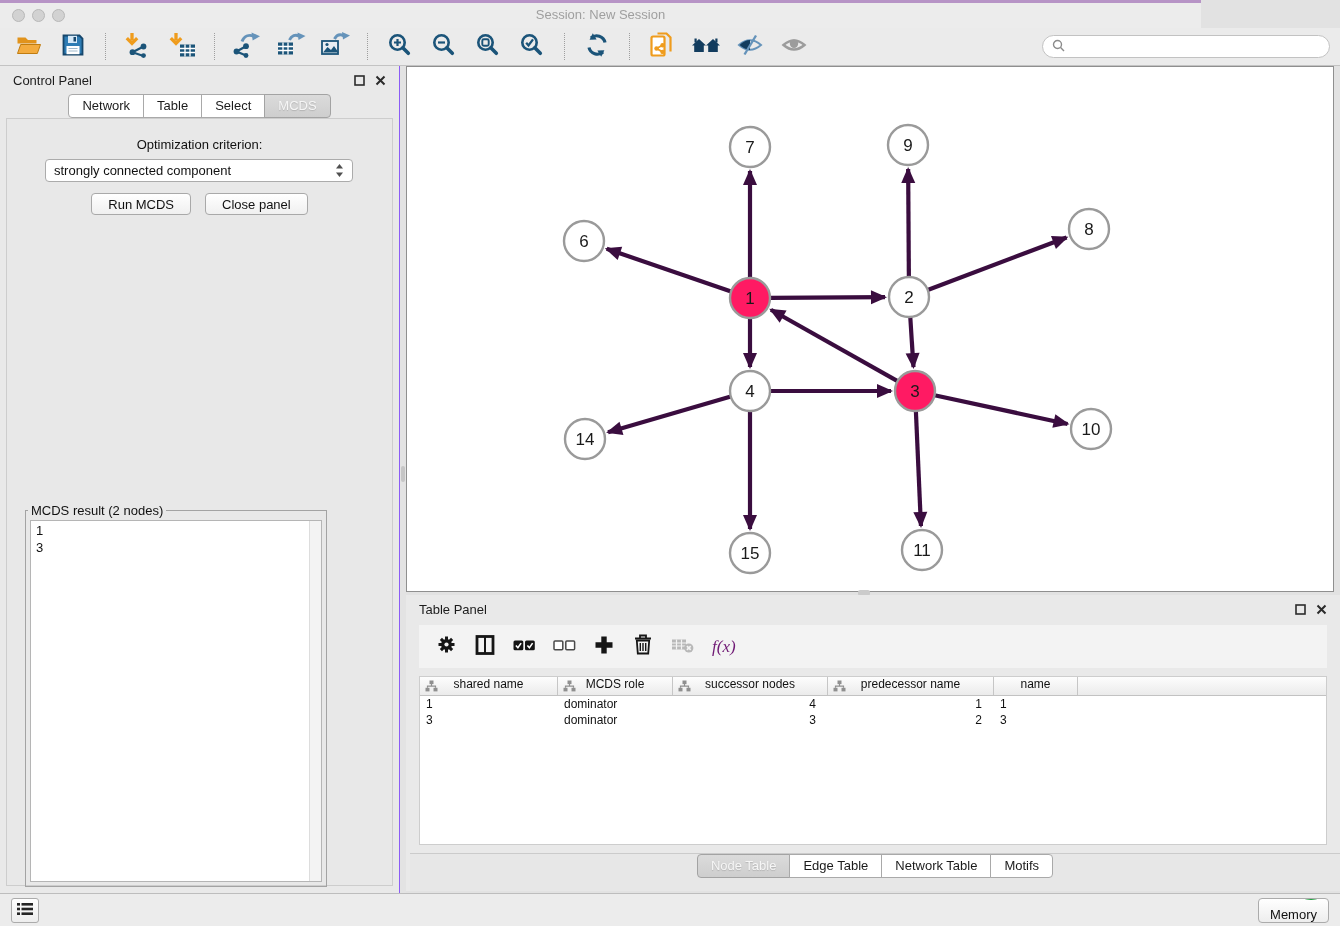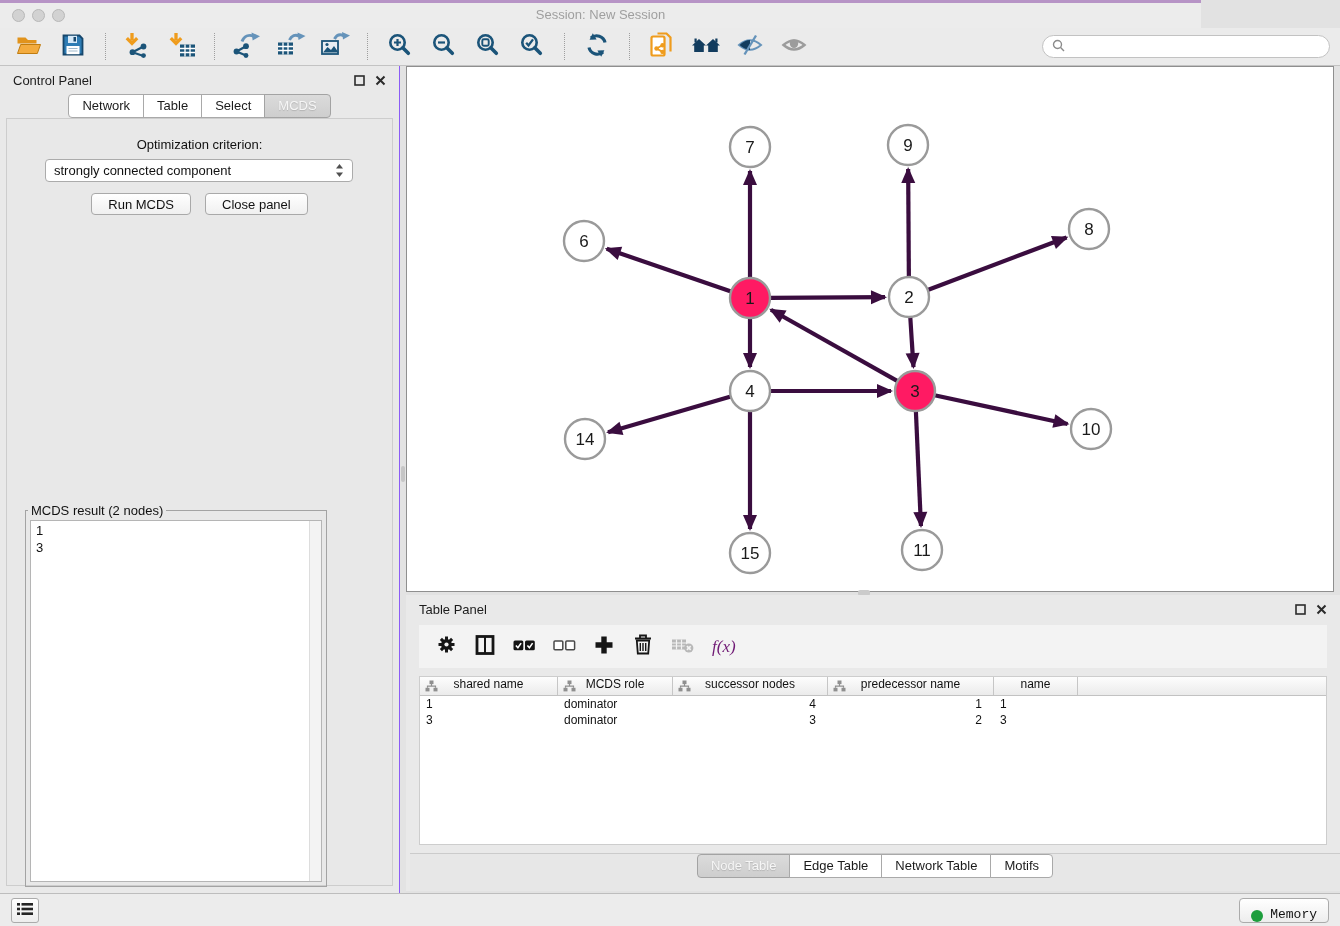--- a/index.html
+++ b/index.html
@@ -87,21 +87,21 @@
   .td.right{text-align:right;padding-right:12px;}
   .tbl-tabs-strip{position:absolute;left:4px;right:0;top:258px;height:38px;border-top:1px solid #cbcbcb;
                   background:#e7e7e7;display:flex;align-items:flex-start;justify-content:center;box-sizing:border-box;}
   
   .status-bar{position:absolute;left:0;top:893px;width:1340px;height:33px;background:#ececec;
               border-top:1px solid #bdbdbd;box-sizing:border-box;display:flex;align-items:center;padding:0 11px;}
   .status-left-btn{width:28px;height:25px;background:linear-gradient(#ffffff,#ededed);border:1px solid #ababab;
                    border-radius:3px;display:flex;align-items:center;justify-content:center;padding:0;}
   .memory-btn{margin-left:auto;height:25px;padding:0 11px;display:flex;align-items:flex-end;gap:7px;
               background:linear-gradient(#ffffff,#ededed);border:1px solid #ababab;border-radius:4px;
-              font-size:13px;color:#111;font-family:Liberation Mono, monospace;}
+              font-size:13px;color:#111;font-family:Liberation Sans, sans-serif;flex-direction:column;}
   .memory-btn .dot{width:12px;height:12px;border-radius:50%;background:#1d9e3d;}
 </style>
 </head>
 <body>
 
 <div class="app">
 
   <div class="titlebar">
     <div class="traffic">
       <span class="dotl"></span>

